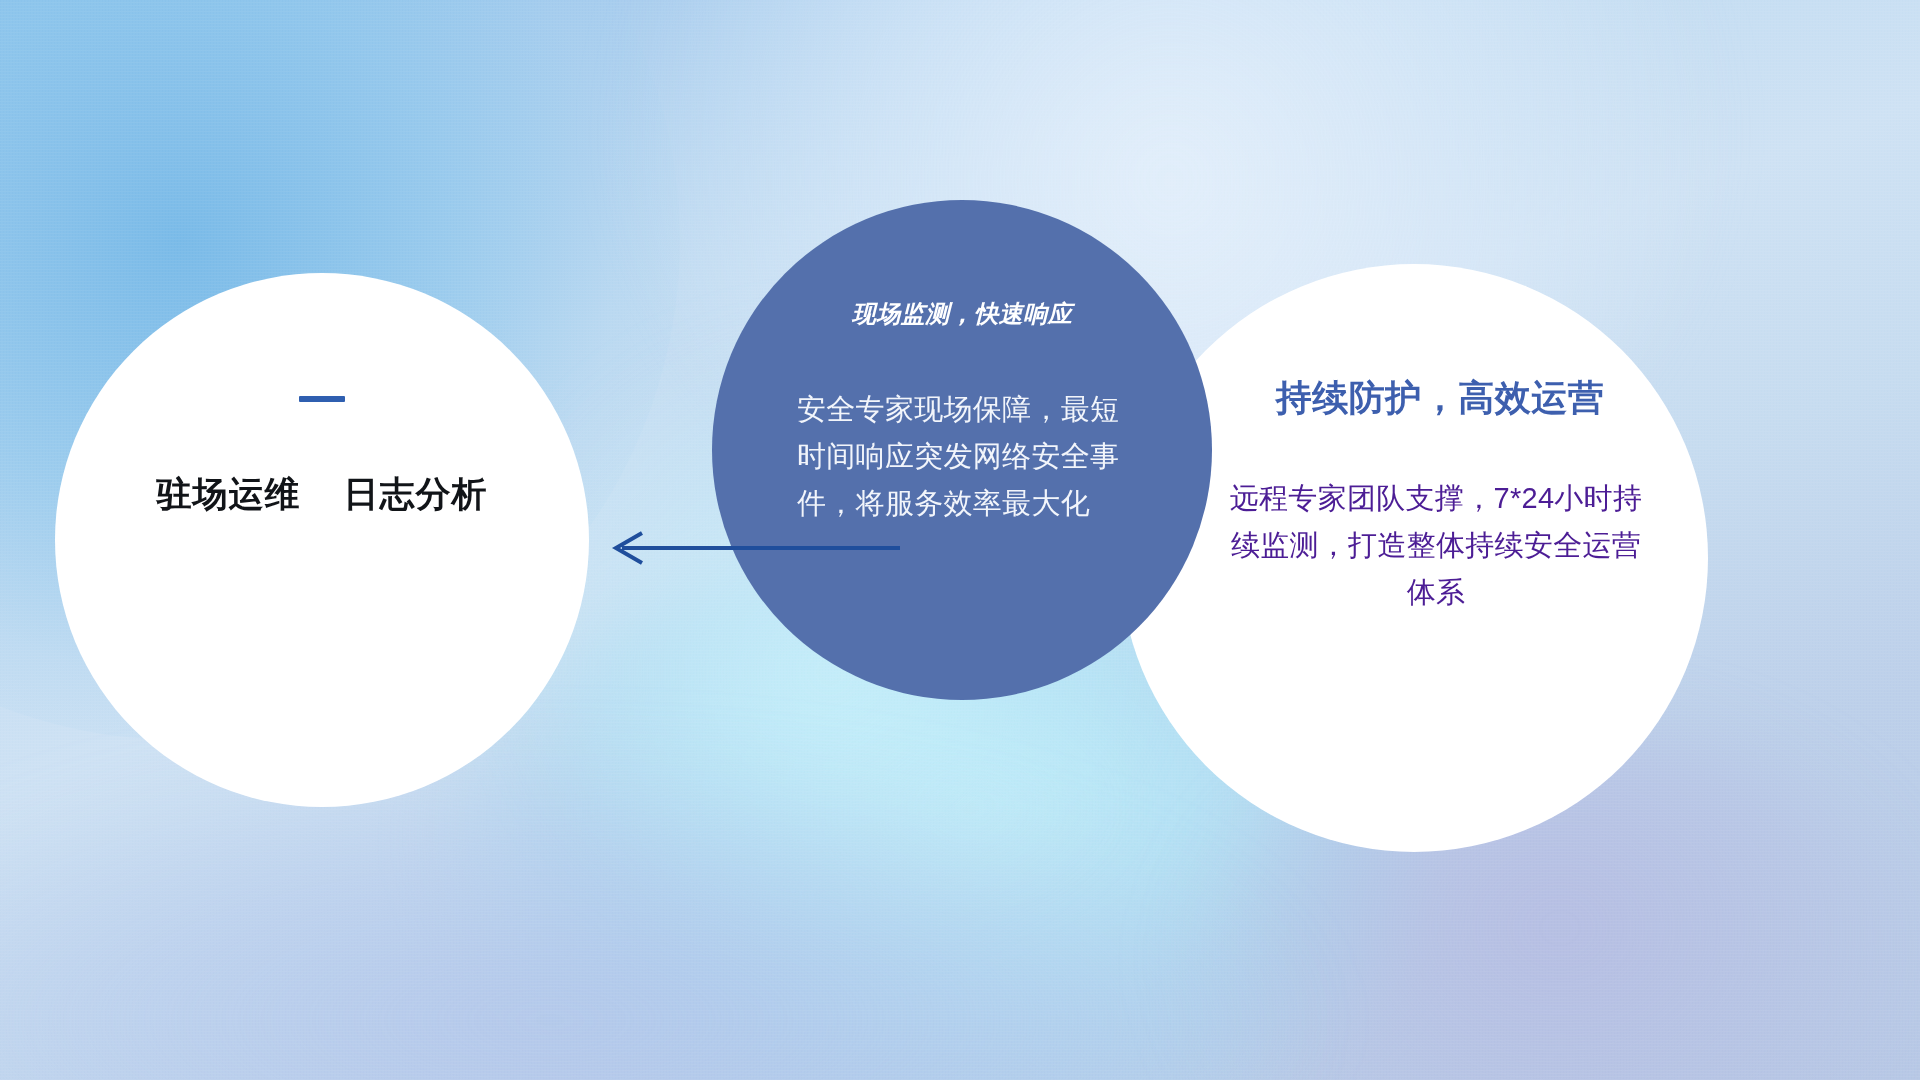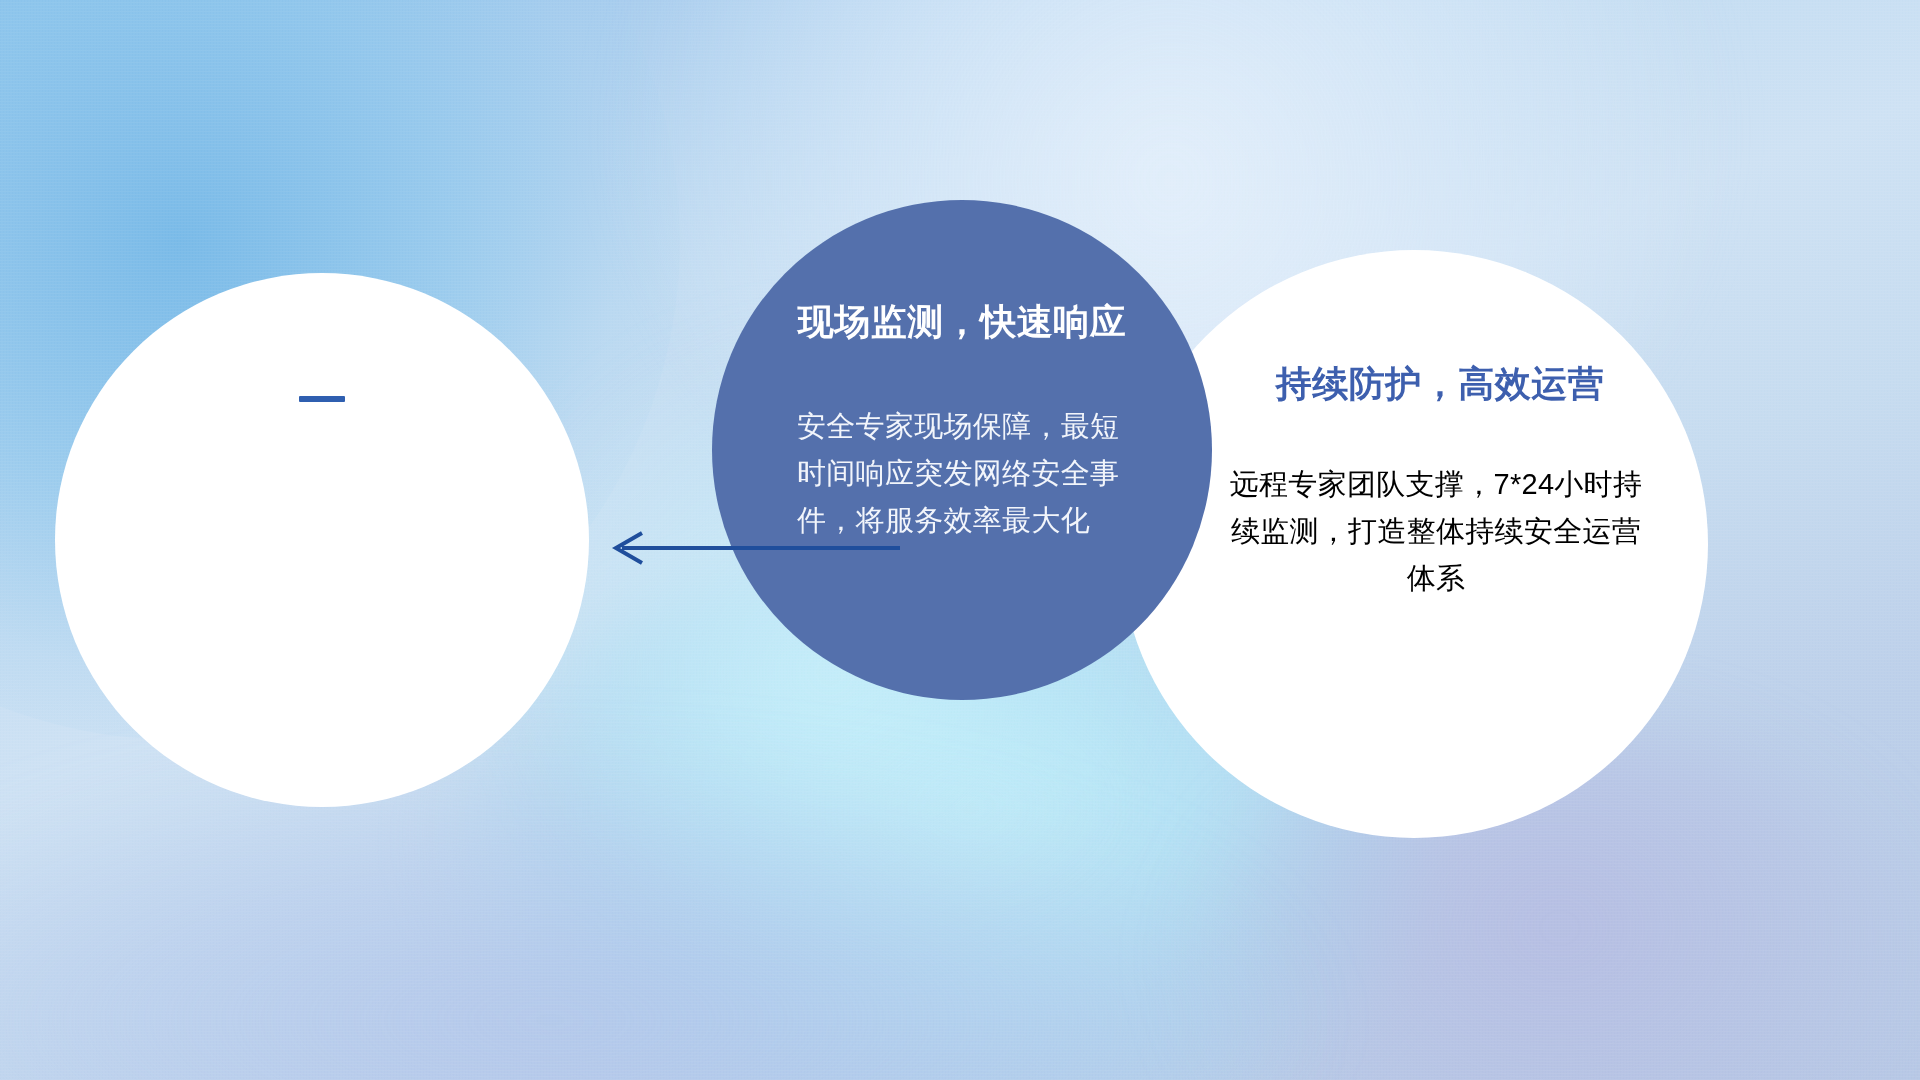--- a/index.html
+++ b/index.html
@@ -157,56 +157,57 @@
     width: 500px;
     height: 500px;
     background: #5470ac;
     z-index: 3;
     overflow: hidden;
   }
   #circle-mid .c-title {
     margin-top: 98px;
     color: #ffffff;
     font-weight: bold;
-    font-size: 36px;
+    font-size: 24px;
     letter-spacing: 0.5px;
     white-space: nowrap;
+    font-style: italic;
   }
   #circle-mid .c-body {
     margin-top: 56px;
     color: #f2f5fb;
     font-size: 29px;
     line-height: 1.62;
     text-align: left;
     width: 330px;
     letter-spacing: 0.3px;
   }
 
   
   #circle-right {
     left: 1120px;
-    top: 250px;
+    top: 264px;
     width: 588px;
     height: 588px;
     background: #ffffff;
     z-index: 2;
     overflow: hidden;
   }
   #circle-right .c-title {
     margin-top: 110px;
     color: #3d5fae;
     font-weight: bold;
     font-size: 36px;
     letter-spacing: 0.5px;
     white-space: nowrap;
     padding-left: 52px;
   }
   #circle-right .c-body {
     margin-top: 52px;
-    color: #000000;
+    color: #4c1d95;
     font-size: 29px;
     line-height: 1.62;
     text-align: center;
     width: 420px;
     letter-spacing: 0.3px;
     padding-left: 44px;
   }
 
   
   #flow-arrow {
@@ -228,20 +229,21 @@
   <div class="bg-glow-topwhite"></div>
   <div class="bg-glow-cyan"></div>
   <div class="bg-glow-cyan2"></div>
   <div class="bg-glow-violet"></div>
   <div class="bg-glow-bottom"></div>
   <div class="bg-grain"></div>
 
   <div class="circle" id="circle-left">
     <div class="dash"></div>
     <div class="left-lines">
+      <div class="lrow">驻场运维    日志分析</div>
     </div>
   </div>
 
   <div id="flow-arrow">
     <svg width="300" height="56" viewBox="0 0 300 56" aria-hidden="true">
       <line x1="300" y1="28" x2="22" y2="28" stroke="#1f4e9c" stroke-width="4"></line>
       <polyline points="42,13 16,28 42,43" fill="none" stroke="#1f4e9c" stroke-width="4" stroke-linejoin="miter" stroke-linecap="butt"></polyline>
     </svg>
   </div>
 

